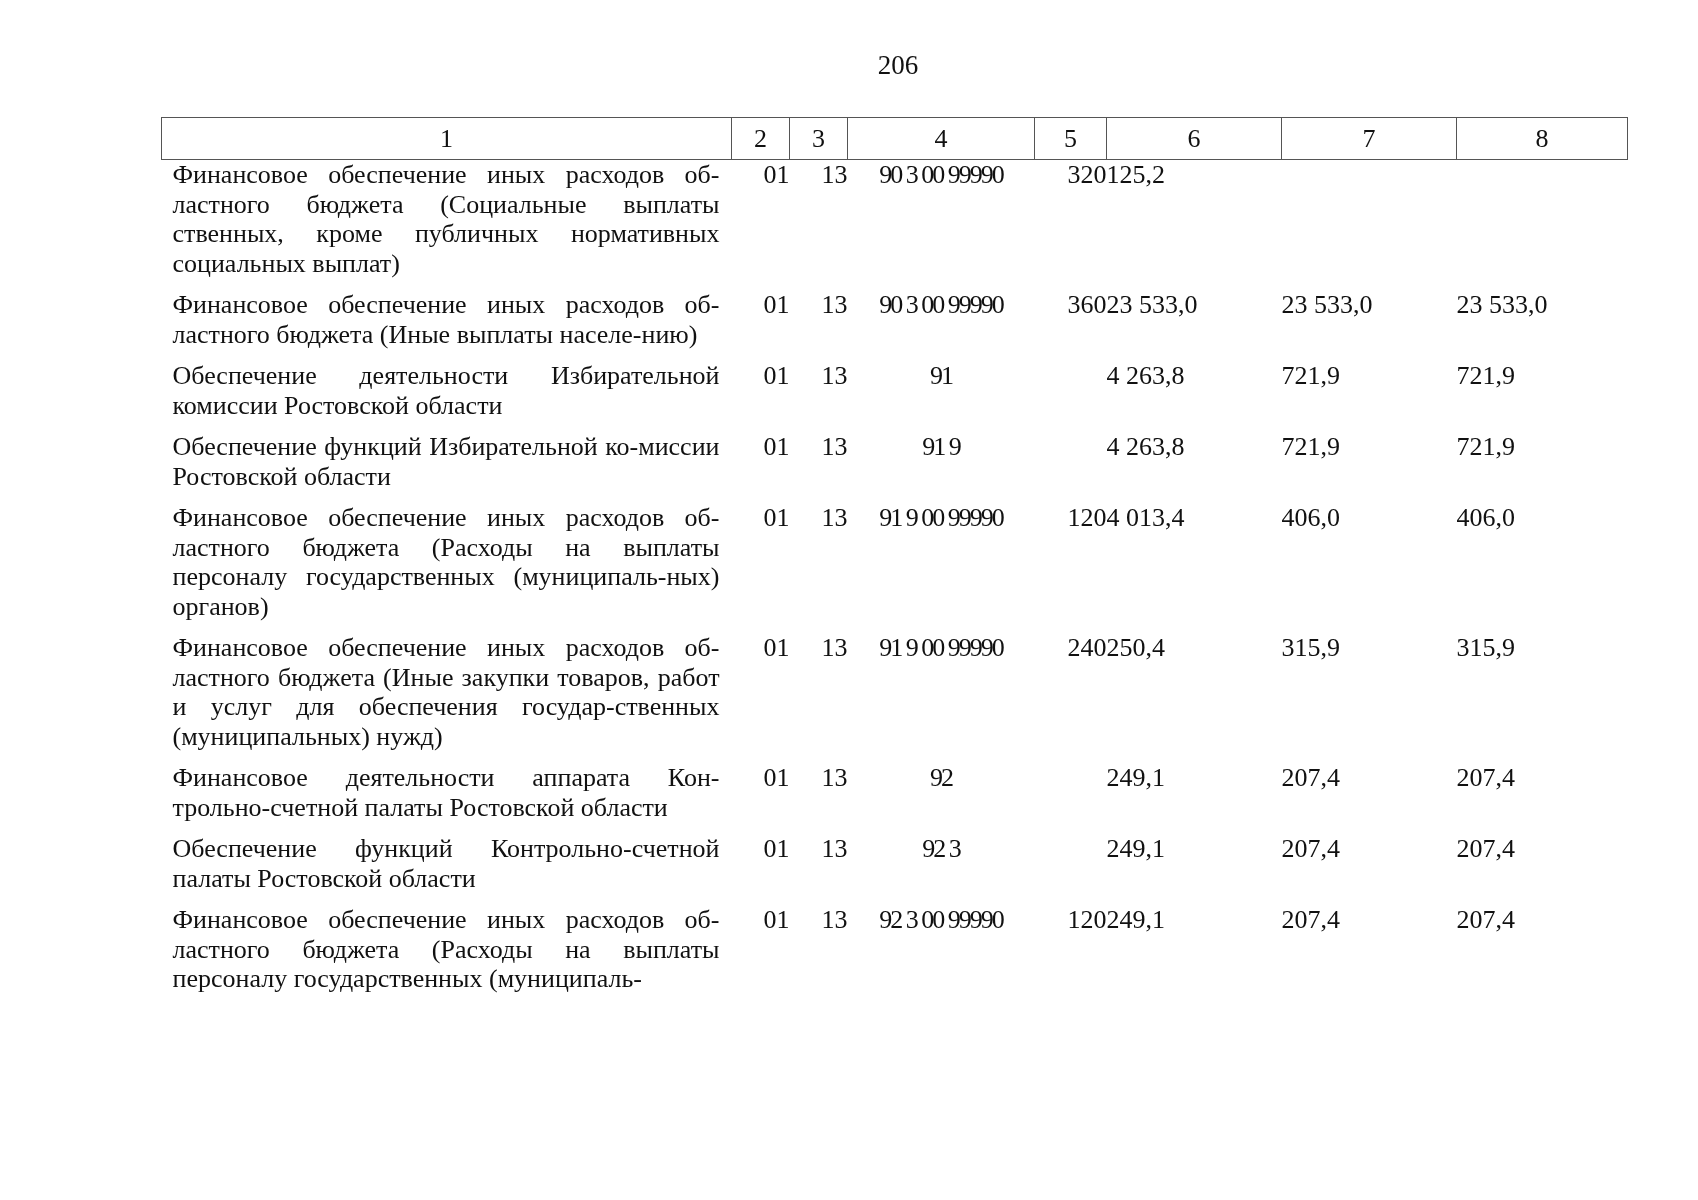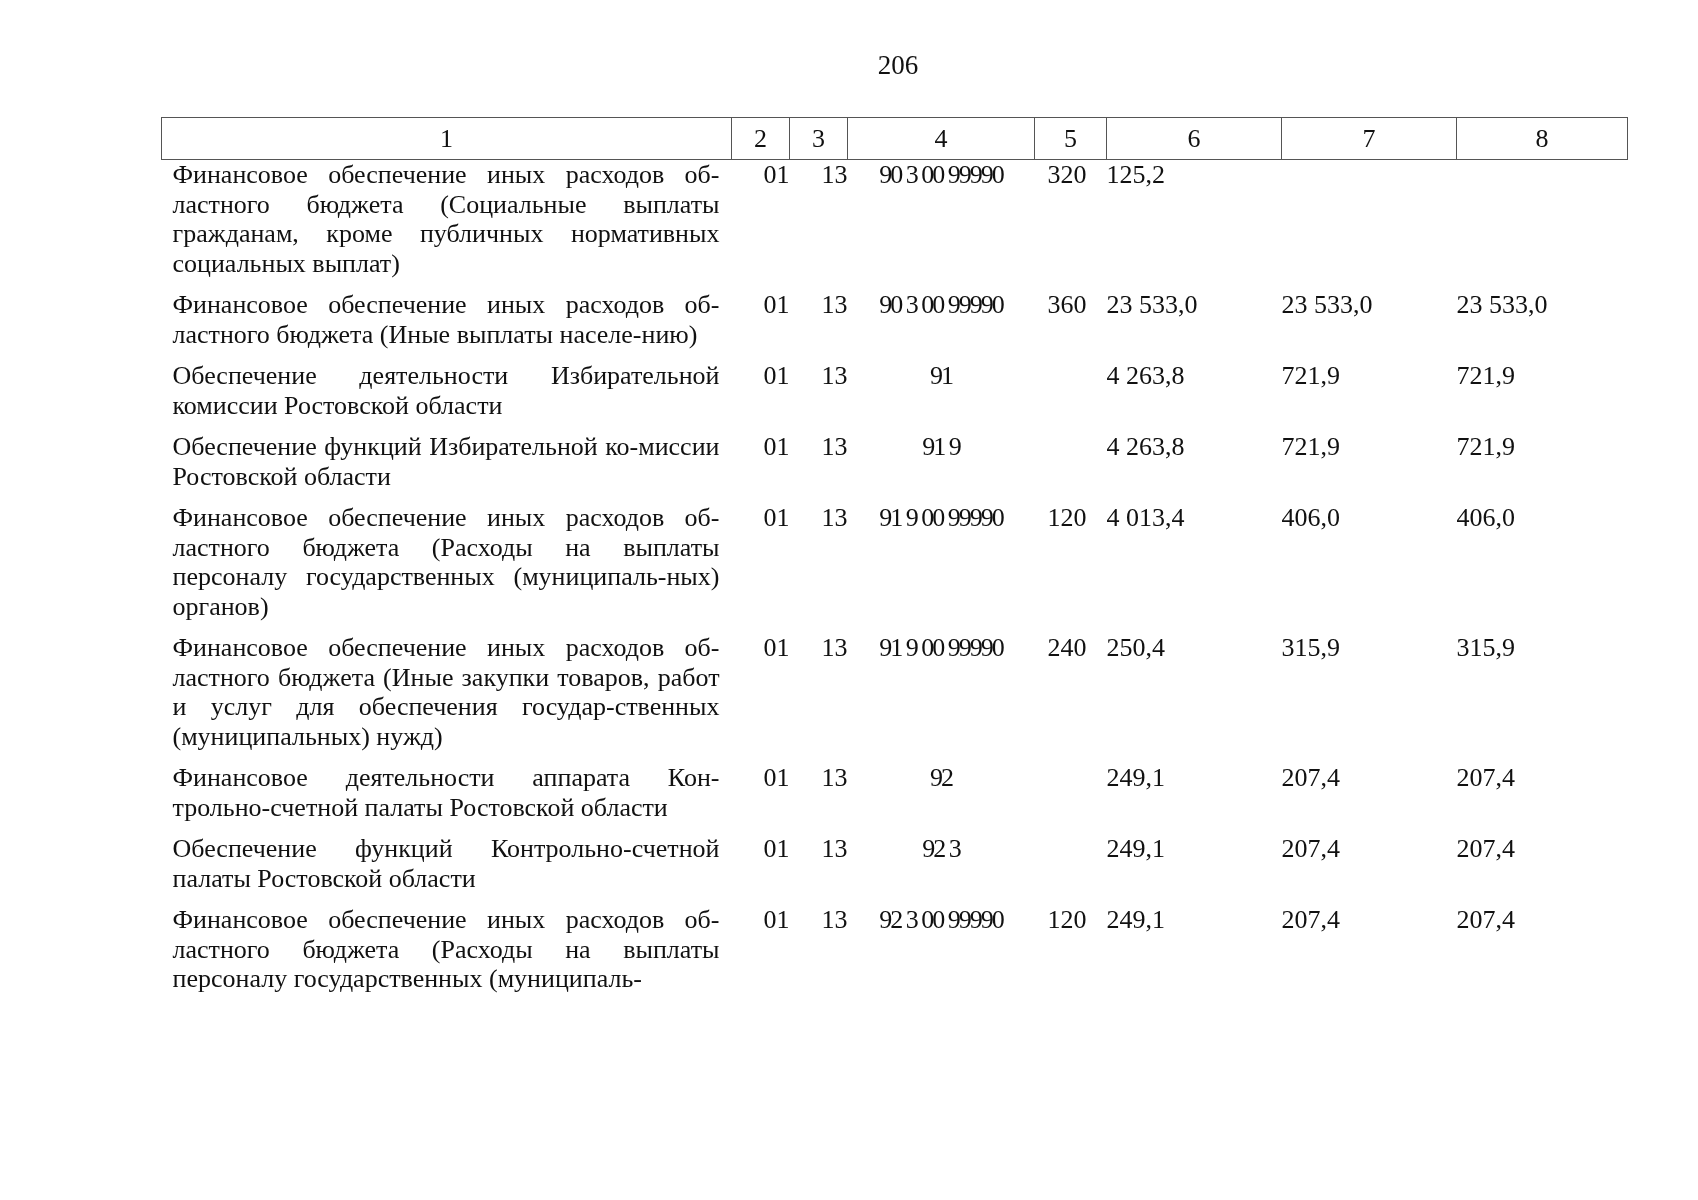--- a/index.html
+++ b/index.html
@@ -17,21 +17,21 @@
   col.c1 { width: 570px; } col.c2 { width: 58px; } col.c3 { width: 58px; }
   col.c4 { width: 187px; } col.c5 { width: 72px; } col.c6 { width: 175px; }
   col.c7 { width: 175px; } col.c8 { width: 171px; }
   thead th {
     border: 1.5px solid #555555; font-weight: normal; height: 41px;
     padding: 0; text-align: center; vertical-align: middle; line-height: 1;
   }
   tbody td { vertical-align: top; padding: 0; line-height: 29.5px; }
   td.name { text-align: justify; padding-left: 11px; padding-right: 12px; }
   td.center { text-align: right; }
-  td.c5 { text-align: left; padding-left: 13px; }
+  td.c5 { text-align: right; padding-left: 13px; }
   td.num { text-align: left; padding-right: 11px; }
   td.code { text-align: center; letter-spacing: -2px; }
   tbody tr td { padding-bottom: 12px; }
   tbody tr.first td { padding-top: 0; padding-bottom: 13px; }
 </style>
 </head>
 <body>
 
 <div class="page-number">206</div>
 
@@ -54,21 +54,21 @@
         <th>3</th>
         <th>4</th>
         <th>5</th>
         <th>6</th>
         <th>7</th>
         <th>8</th>
       </tr>
     </thead>
     <tbody>
       <tr>
-        <td class="name">Финансовое обеспечение иных расходов об-ластного бюджета (Социальные выплаты гражданам, кроме публичных нормативных социальных выплат)</td>
+        <td class="name">Финансовое обеспечение иных расходов об-ластного бюджета (Социальные выплаты ственных, кроме публичных нормативных социальных выплат)</td>
         <td class="center">01</td>
         <td class="center">13</td>
         <td class="code">90 3 00 99990</td>
         <td class="c5">320</td>
         <td class="num">125,2</td>
         <td class="num"></td>
         <td class="num"></td>
       </tr>
       <tr>
         <td class="name">Финансовое обеспечение иных расходов об-ластного бюджета (Иные выплаты населе-нию)</td>

